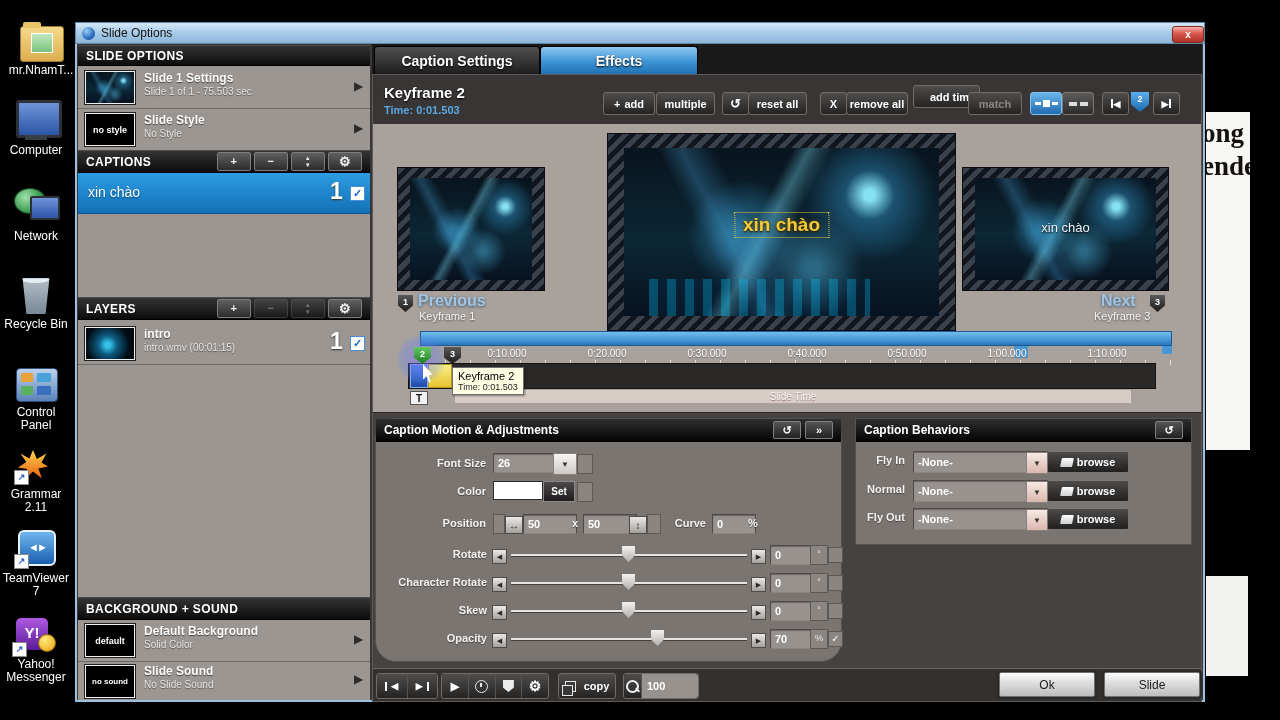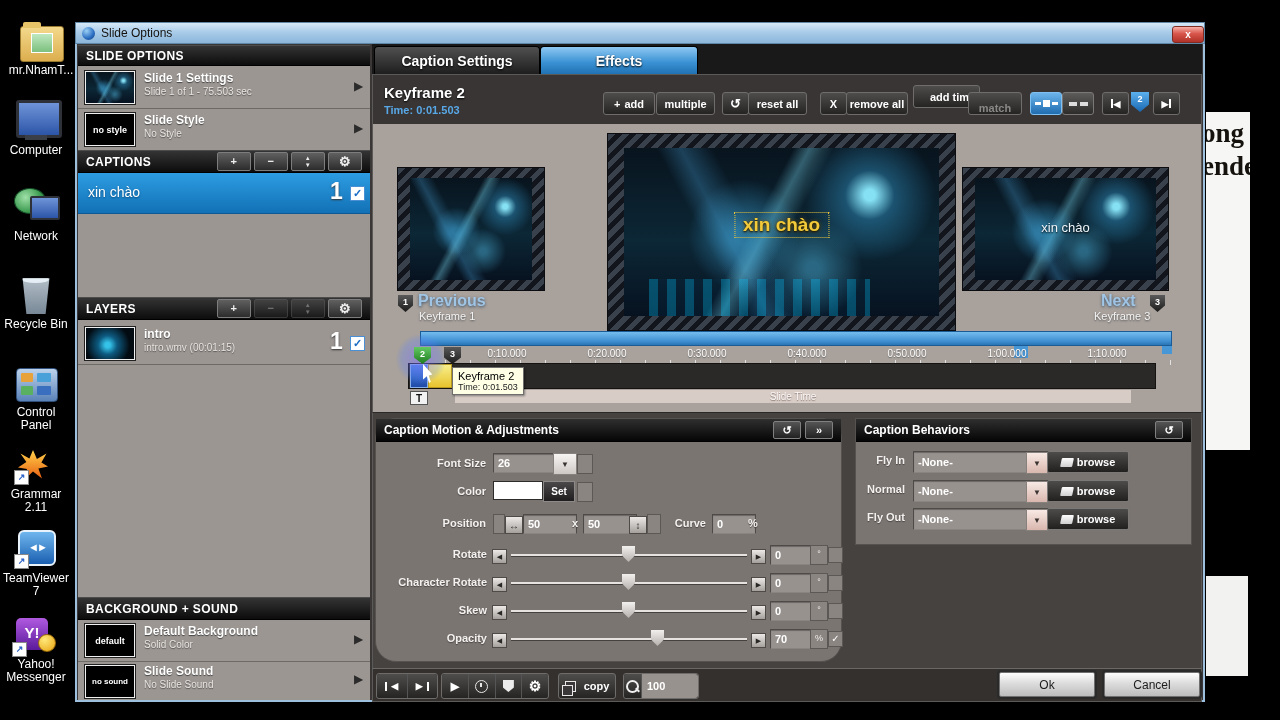--- a/index.html
+++ b/index.html
@@ -37,21 +37,21 @@
   
   .tab{height:28px;display:flex;align-items:center;justify-content:center;
        font-weight:bold;font-size:14px;color:#fff;border:1px solid #000;
        border-bottom:none;border-radius:4px 4px 0 0;text-shadow:0 1px 2px #000;}
   .tab-dark{background:linear-gradient(#505050,#1c1c1c);}
   .tab-blue{background:linear-gradient(#8ec8f2,#3a92d4 55%,#1e6fb0);}
   .btn{background:linear-gradient(#4f4d4c,#262423);border:1px solid #6f6d6b;
        border-radius:3px;color:#fff;font-size:11px;font-weight:bold;
        display:flex;align-items:center;justify-content:center;gap:4px;}
   .btn .ic{font-weight:bold;}
-  .btn-disabled{color:#8a8886;align-items:flex-end;}
+  .btn-disabled{color:#8a8886;}
   .lightbtn{background:linear-gradient(#fdfdfd,#dcdcdc 45%,#bdbdbd);
             border:1px solid #6f6f6f;border-radius:2px;color:#1c1c1c;font-size:12px;
             display:flex;align-items:center;justify-content:center;
             box-shadow:0 0 0 2px #2a2a2a;}
   .shield{clip-path:polygon(0 0,100% 0,100% 62%,50% 100%,0 62%);
           display:flex;align-items:flex-start;justify-content:center;
           color:#fff;font-weight:bold;font-size:9px;}
   
   .stripes{background:repeating-linear-gradient(135deg,#39424c 0 5px,#12161c 5px 10px);
            box-shadow:0 0 0 1px #0a0c10;}
@@ -599,16 +599,16 @@
         <div style="position:absolute;left:7px;top:7px;width:5px;height:2px;background:#f0f0f0;transform:rotate(45deg);"></div>
       </div>
   </div>
   <input style="width: 46px; border: none; background: rgb(152, 146, 143); color: rgb(255, 255, 255); font-size: 11px; font-weight: bold; font-family: &quot;Liberation Sans&quot;, sans-serif; padding: 0px 5px; border-radius: 0px 3px 3px 0px; outline: none;" value="100">
 </div>
 
 <div class="lightbtn abs" style="left:999px;top:672px;width:94px;height:23px;">
     <span>Ok</span>
   </div>
 <div class="lightbtn abs" style="left:1104px;top:672px;width:94px;height:23px;">
-    <span>Cancel</span>
+    <span>Slide</span>
   </div>
 
 <div class="abs" style="left:0;top:702px;width:1280px;height:18px;background:#000;"></div>
 
 </body></html>

